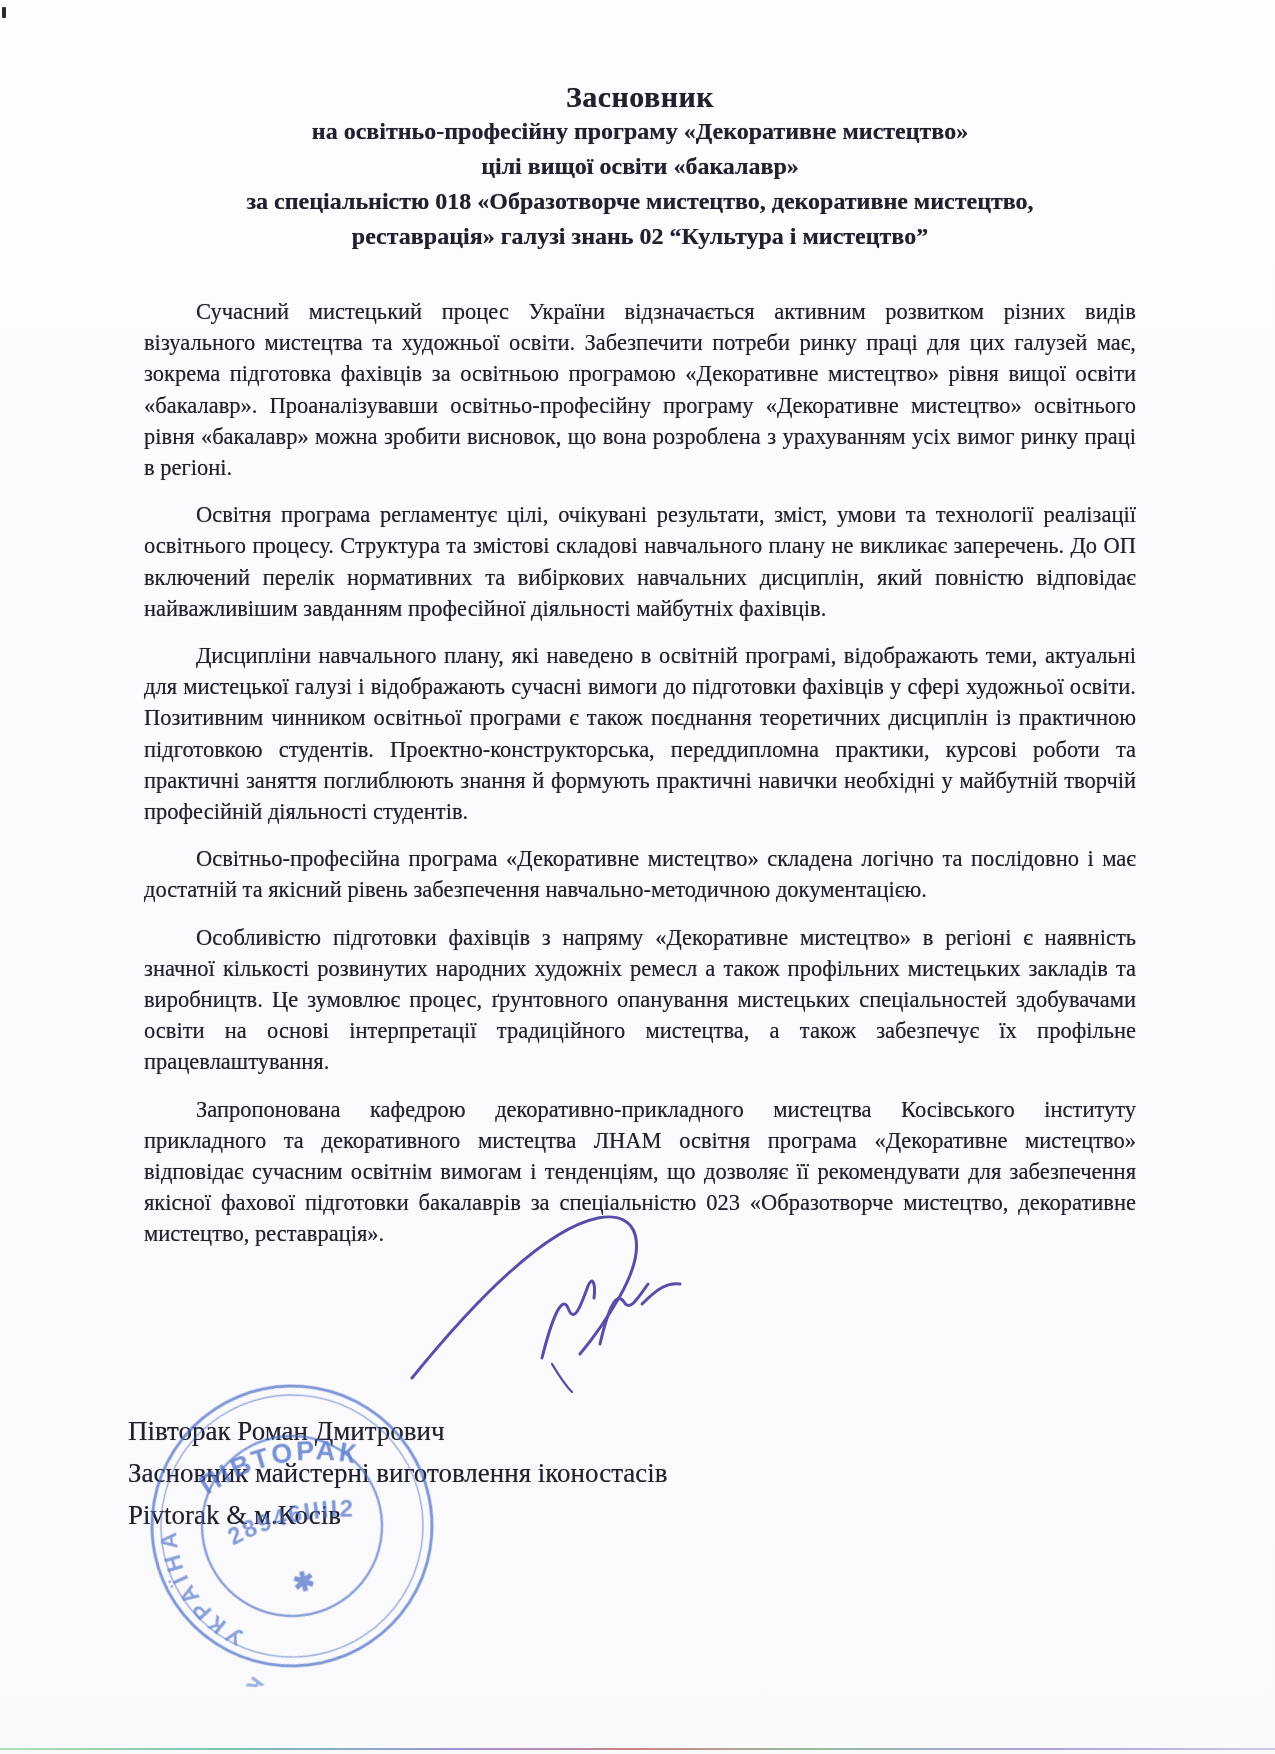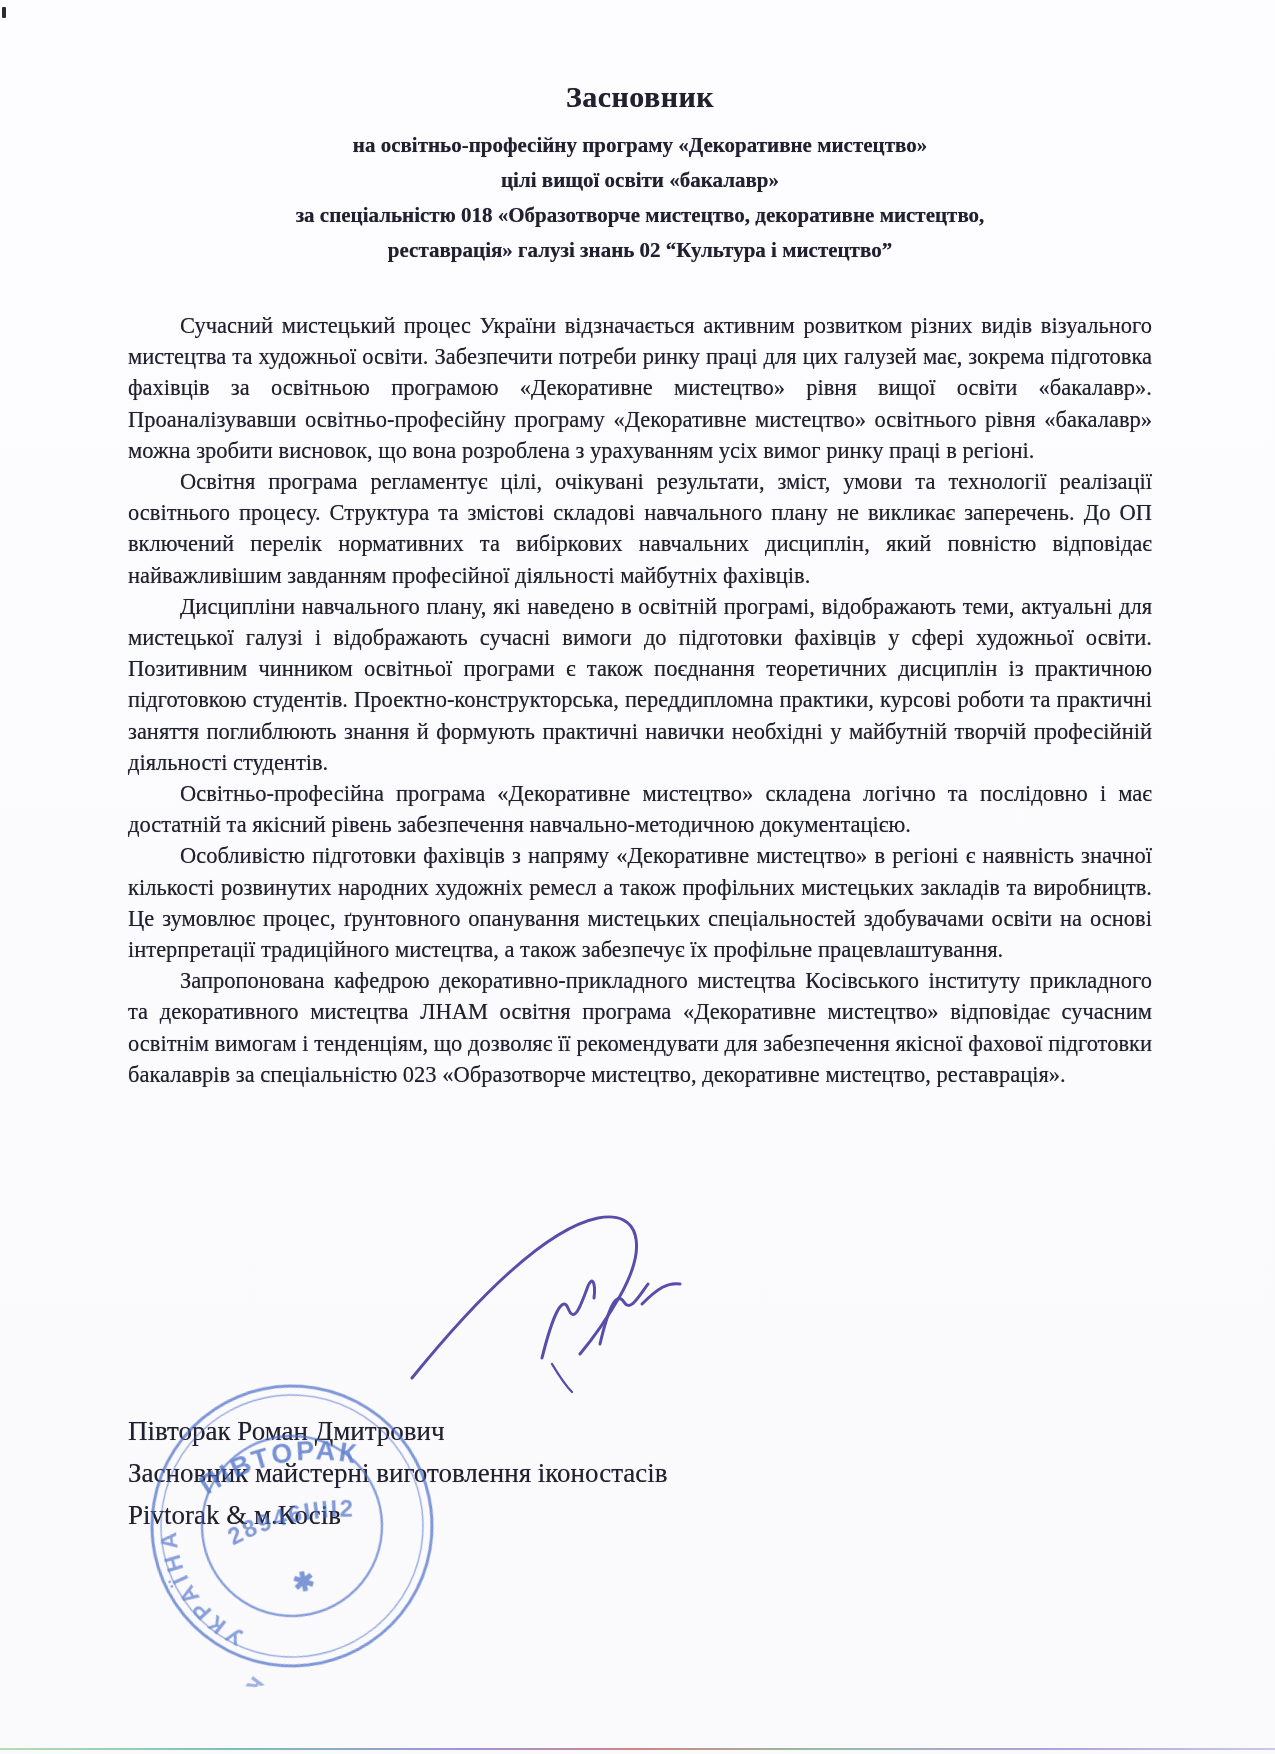--- a/index.html
+++ b/index.html
@@ -13,28 +13,28 @@
   }
   .content {
     position:absolute; left:128px; top:80px; width:1024px;
     text-shadow:0 0 0.7px rgba(32,32,46,0.55);
   }
   .doc-title {
     font-size:30px; font-weight:bold; text-align:center;
     letter-spacing:0.5px;
   }
   .doc-subtitle {
-    margin-top:14px; font-size:21px; font-weight:bold;
+    font-size:24px; font-weight:bold;
     text-align:center; line-height:35px;
   }
   .body-text {
     margin-top:42px; font-size:22.5px; line-height:31.2px;
     text-align:justify;
   }
-  .body-text p { margin:0; text-indent:52px; }
+  .body-text p { margin:16px; text-indent:52px; }
   .sign-block {
     position:absolute; left:128px; top:1386px;
     font-size:27px; line-height:42px;
     text-shadow:0 0 0.7px rgba(32,32,46,0.5);
     margin-top:24px;
   }
   .sign-block div { white-space:nowrap; }
   .signature-svg {
     position:absolute; left:402px; top:1196px; width:280px; height:210px;
     opacity:0.92;

